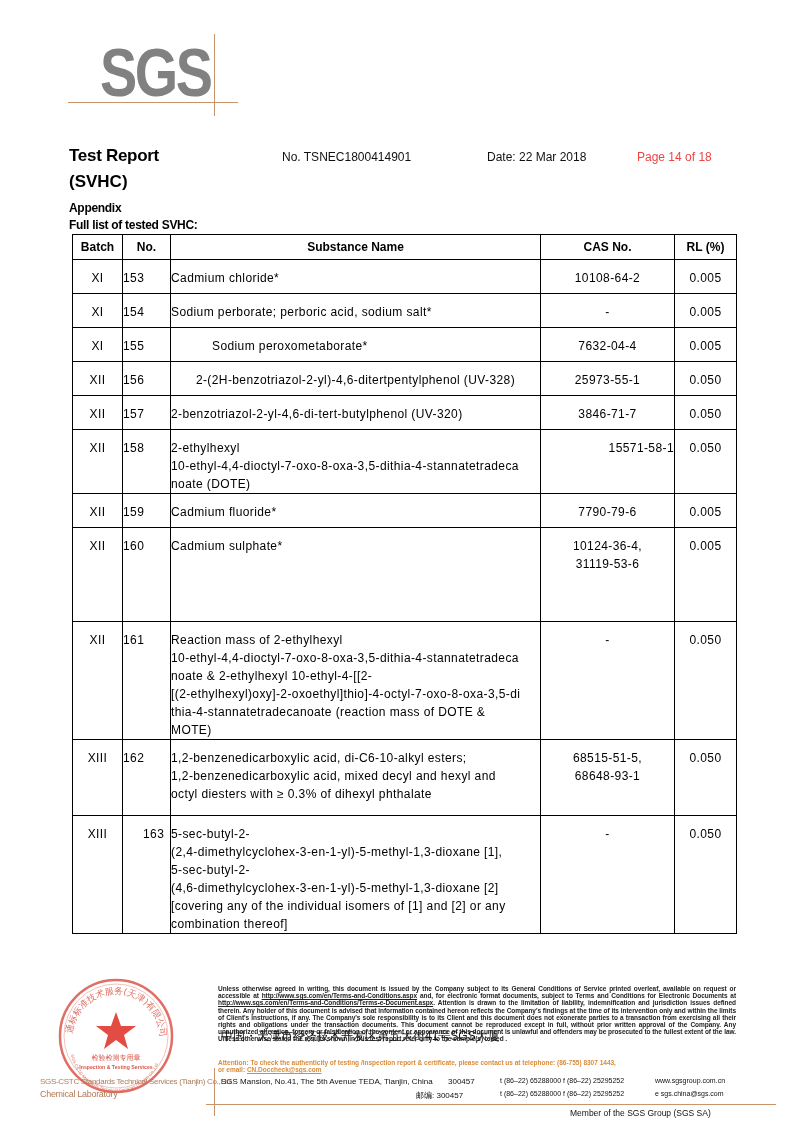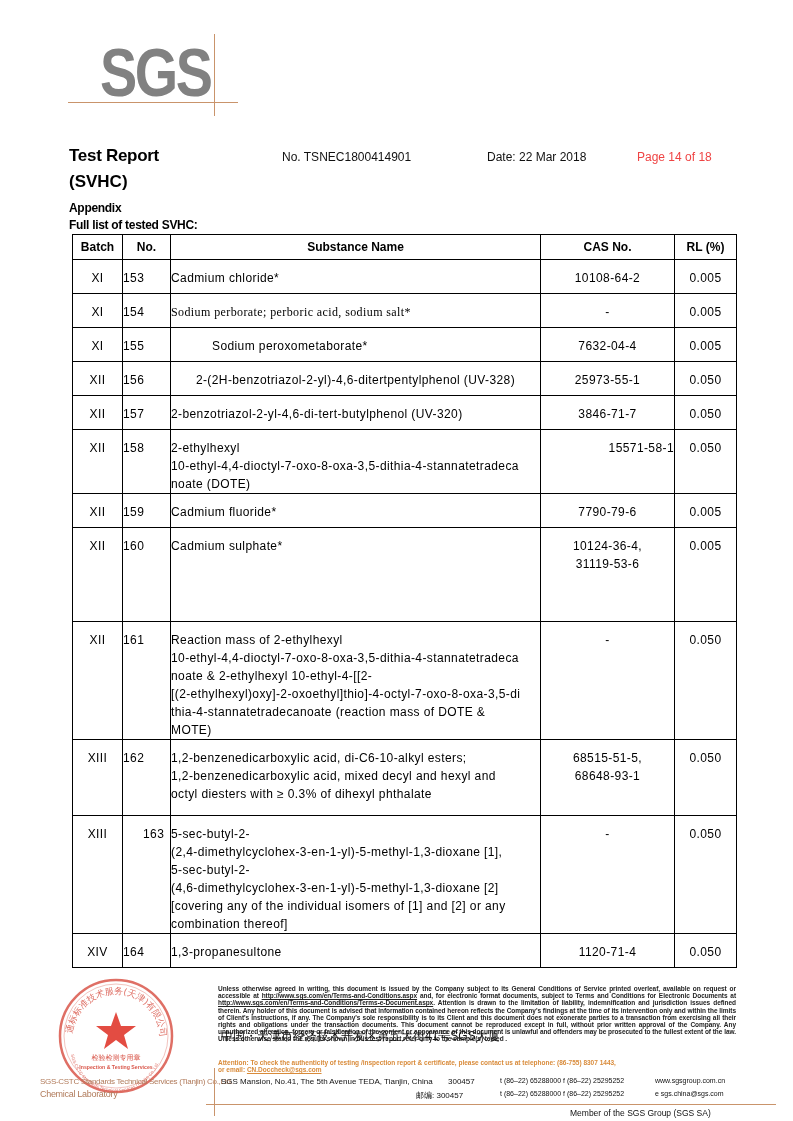--- a/index.html
+++ b/index.html
@@ -89,21 +89,21 @@
       <tr style="height: 34px;">
         <td class="c-batch" style="white-space: pre-line;">XI</td>
         <td class="c-no" style="white-space: pre-line;">153</td>
         <td class="c-name" style="white-space: pre-line;">Cadmium chloride*</td>
         <td class="c-cas" style="white-space: pre-line;">10108-64-2</td>
         <td class="c-rl" style="white-space: pre-line;">0.005</td>
       </tr>
       <tr style="height: 34px;">
         <td class="c-batch" style="white-space: pre-line;">XI</td>
         <td class="c-no" style="white-space: pre-line;">154</td>
-        <td class="c-name" style="white-space: pre-line; font-family: Liberation Serif, serif;">Sodium perborate; perboric acid, sodium salt*</td>
+        <td class="c-name" style="white-space: pre-line;">Sodium perborate; perboric acid, sodium salt*</td>
         <td class="c-cas" style="white-space: pre-line;">-</td>
         <td class="c-rl" style="white-space: pre-line;">0.005</td>
       </tr>
       <tr style="height: 34px;">
         <td class="c-batch" style="white-space: pre-line;">XI</td>
         <td class="c-no" style="white-space: pre-line;">155</td>
         <td class="c-name" style="white-space: pre-line; padding-left: 41px;">Sodium peroxometaborate*</td>
         <td class="c-cas" style="white-space: pre-line;">7632-04-4</td>
         <td class="c-rl" style="white-space: pre-line;">0.005</td>
       </tr>
@@ -170,27 +170,20 @@
       <tr style="height: 112px;">
         <td class="c-batch" style="white-space: pre-line;">XIII</td>
         <td class="c-no" style="white-space: pre-line; padding-left: 20px;">163</td>
         <td class="c-name" style="white-space: pre-line;">5-sec-butyl-2-
 (2,4-dimethylcyclohex-3-en-1-yl)-5-methyl-1,3-dioxane [1],
 5-sec-butyl-2-
 (4,6-dimethylcyclohex-3-en-1-yl)-5-methyl-1,3-dioxane [2]
 [covering any of the individual isomers of [1] and [2] or any
 combination thereof]</td>
         <td class="c-cas" style="white-space: pre-line;">-</td>
-        <td class="c-rl" style="white-space: pre-line;">0.050</td>
-      </tr>
-      <tr style="height: 34px;">
-        <td class="c-batch" style="white-space: pre-line;">XIV</td>
-        <td class="c-no" style="white-space: pre-line;">164</td>
-        <td class="c-name" style="white-space: pre-line;">1,3-propanesultone</td>
-        <td class="c-cas" style="white-space: pre-line;">1120-71-4</td>
         <td class="c-rl" style="white-space: pre-line;">0.050</td>
       </tr>
     </tbody>
 </table>
 
 <svg class="stamp" viewBox="0 0 120 120">
   <circle cx="60" cy="60" r="56" fill="none" stroke="#d9564a" stroke-width="2.5" opacity="0.85"></circle>
   <circle cx="60" cy="60" r="52" fill="none" stroke="#d9564a" stroke-width="0.6" opacity="0.6"></circle>
   <path id="ringTop" d="M 16 62 A 44 44 0 0 1 104 62" fill="none"></path>
   <text font-size="9" fill="#d9564a" opacity="0.85" font-family="DejaVu Sans, sans-serif">

